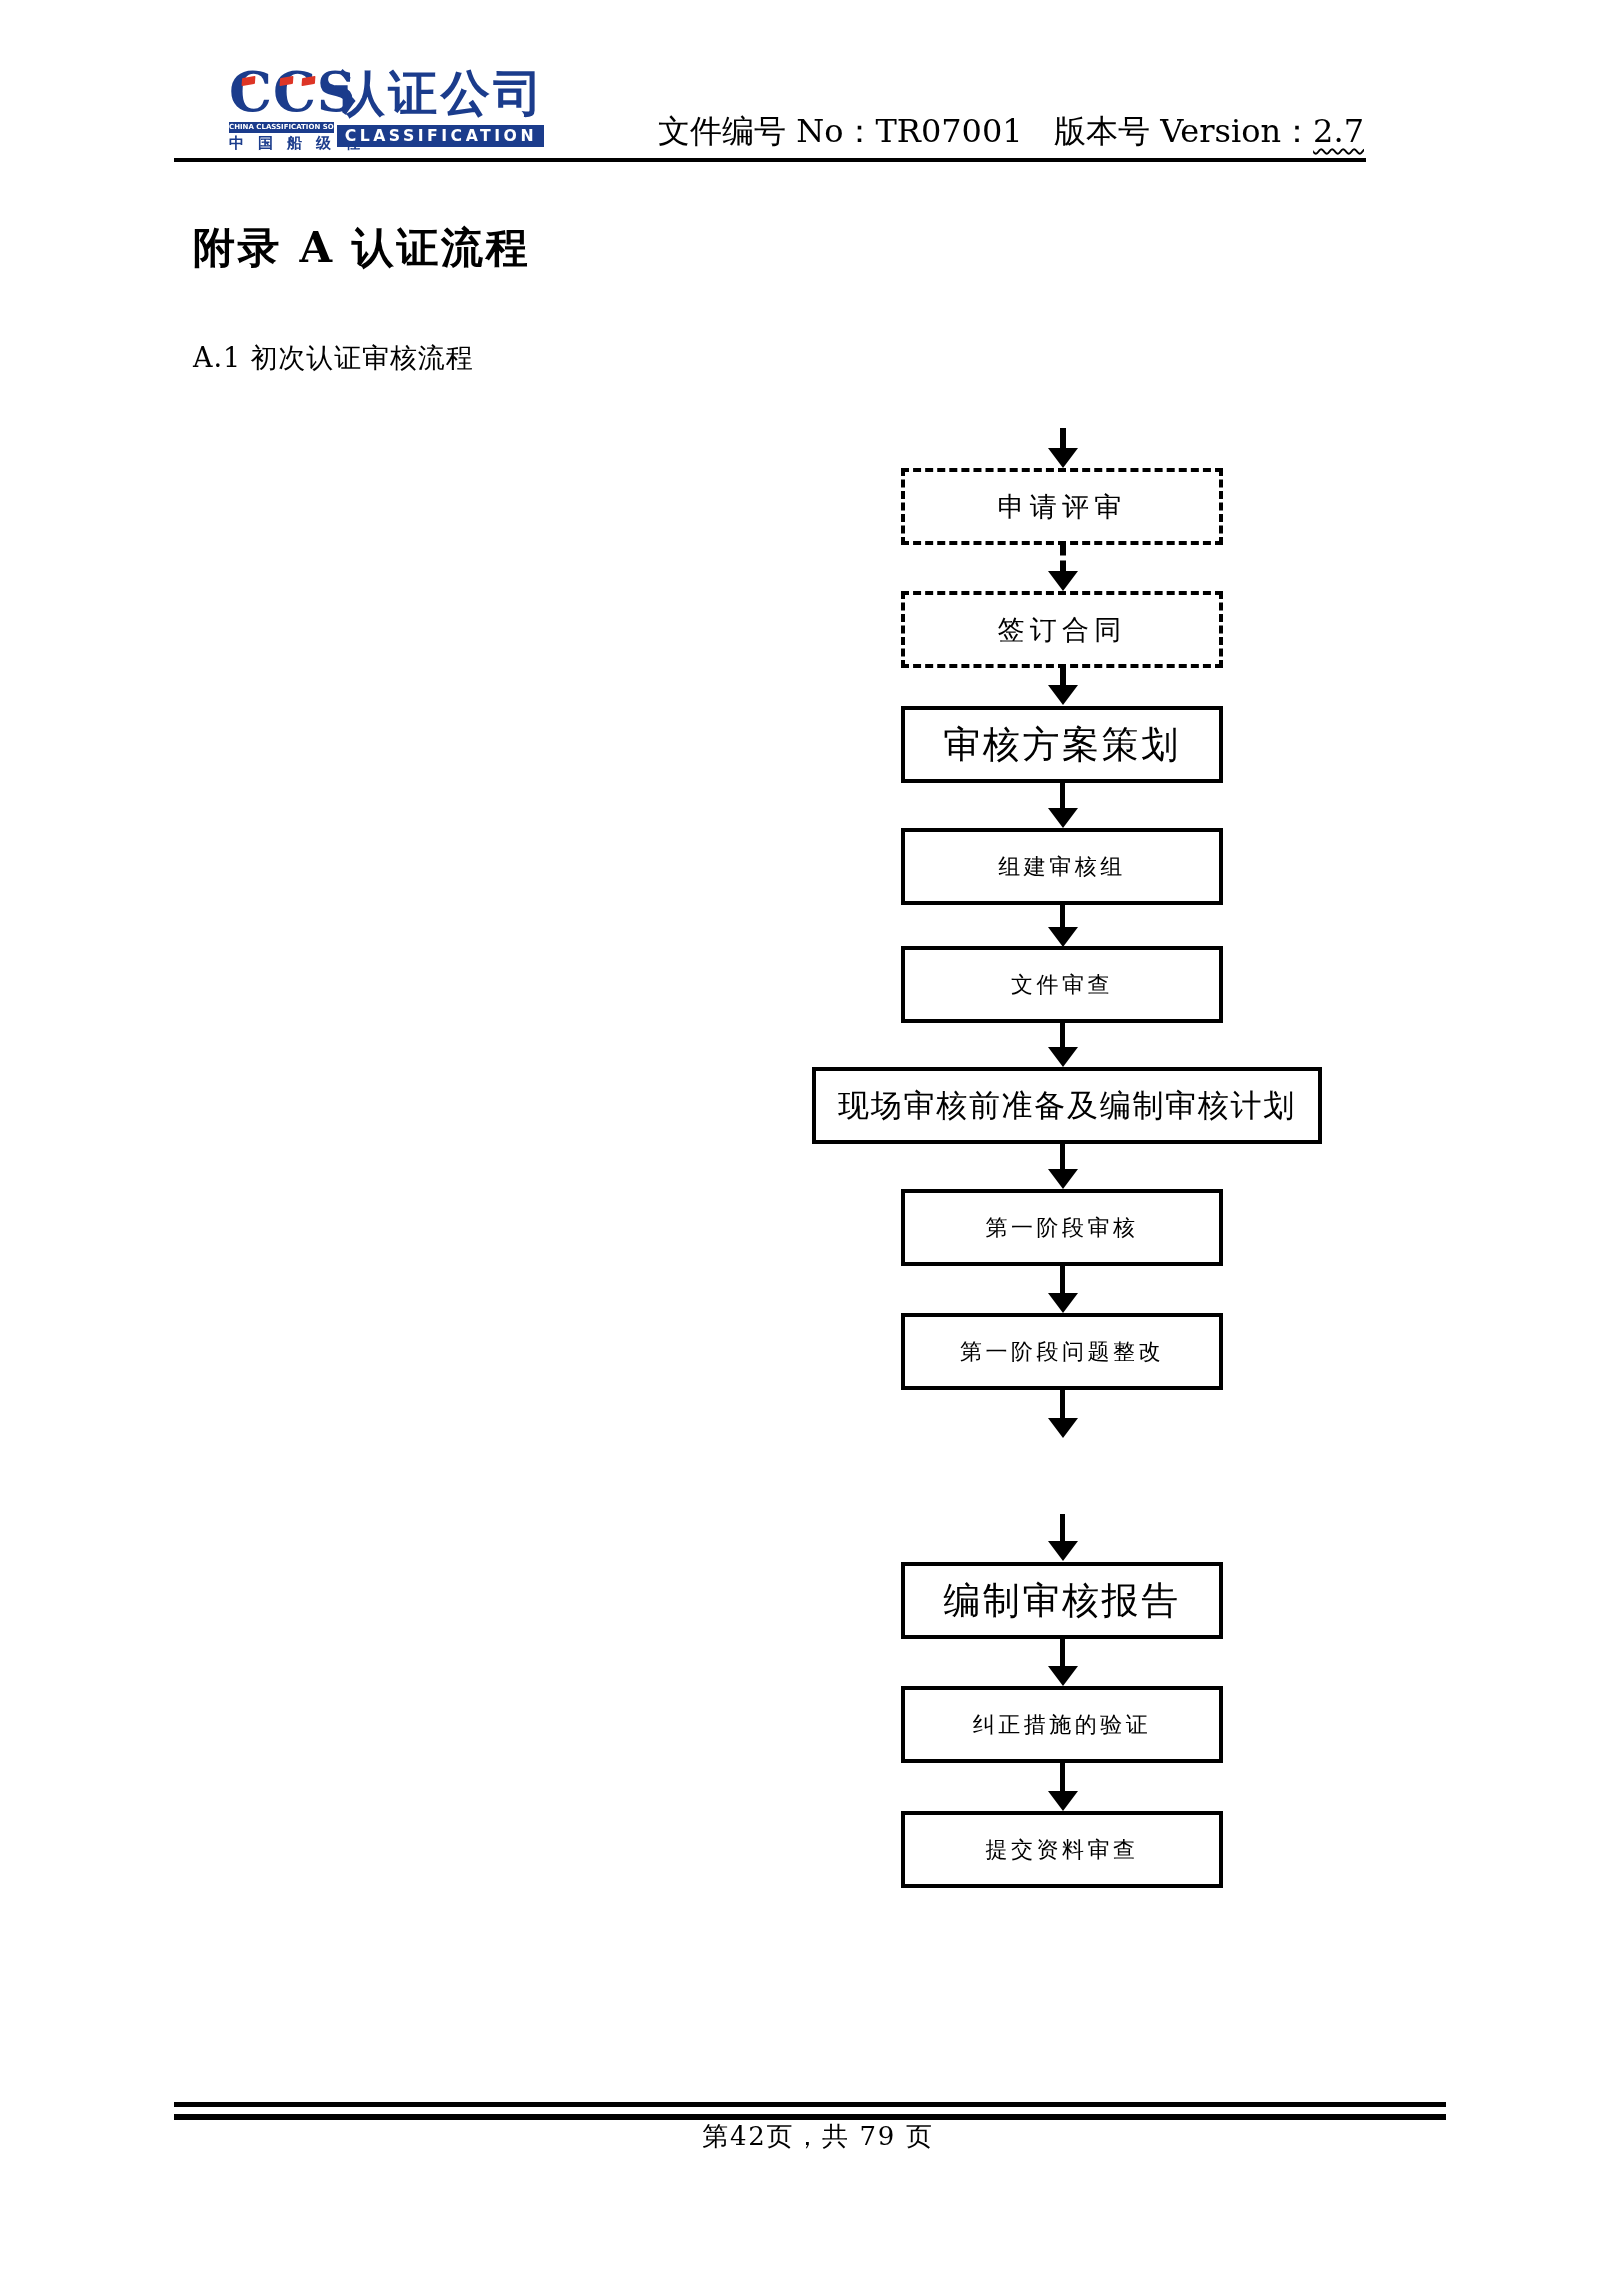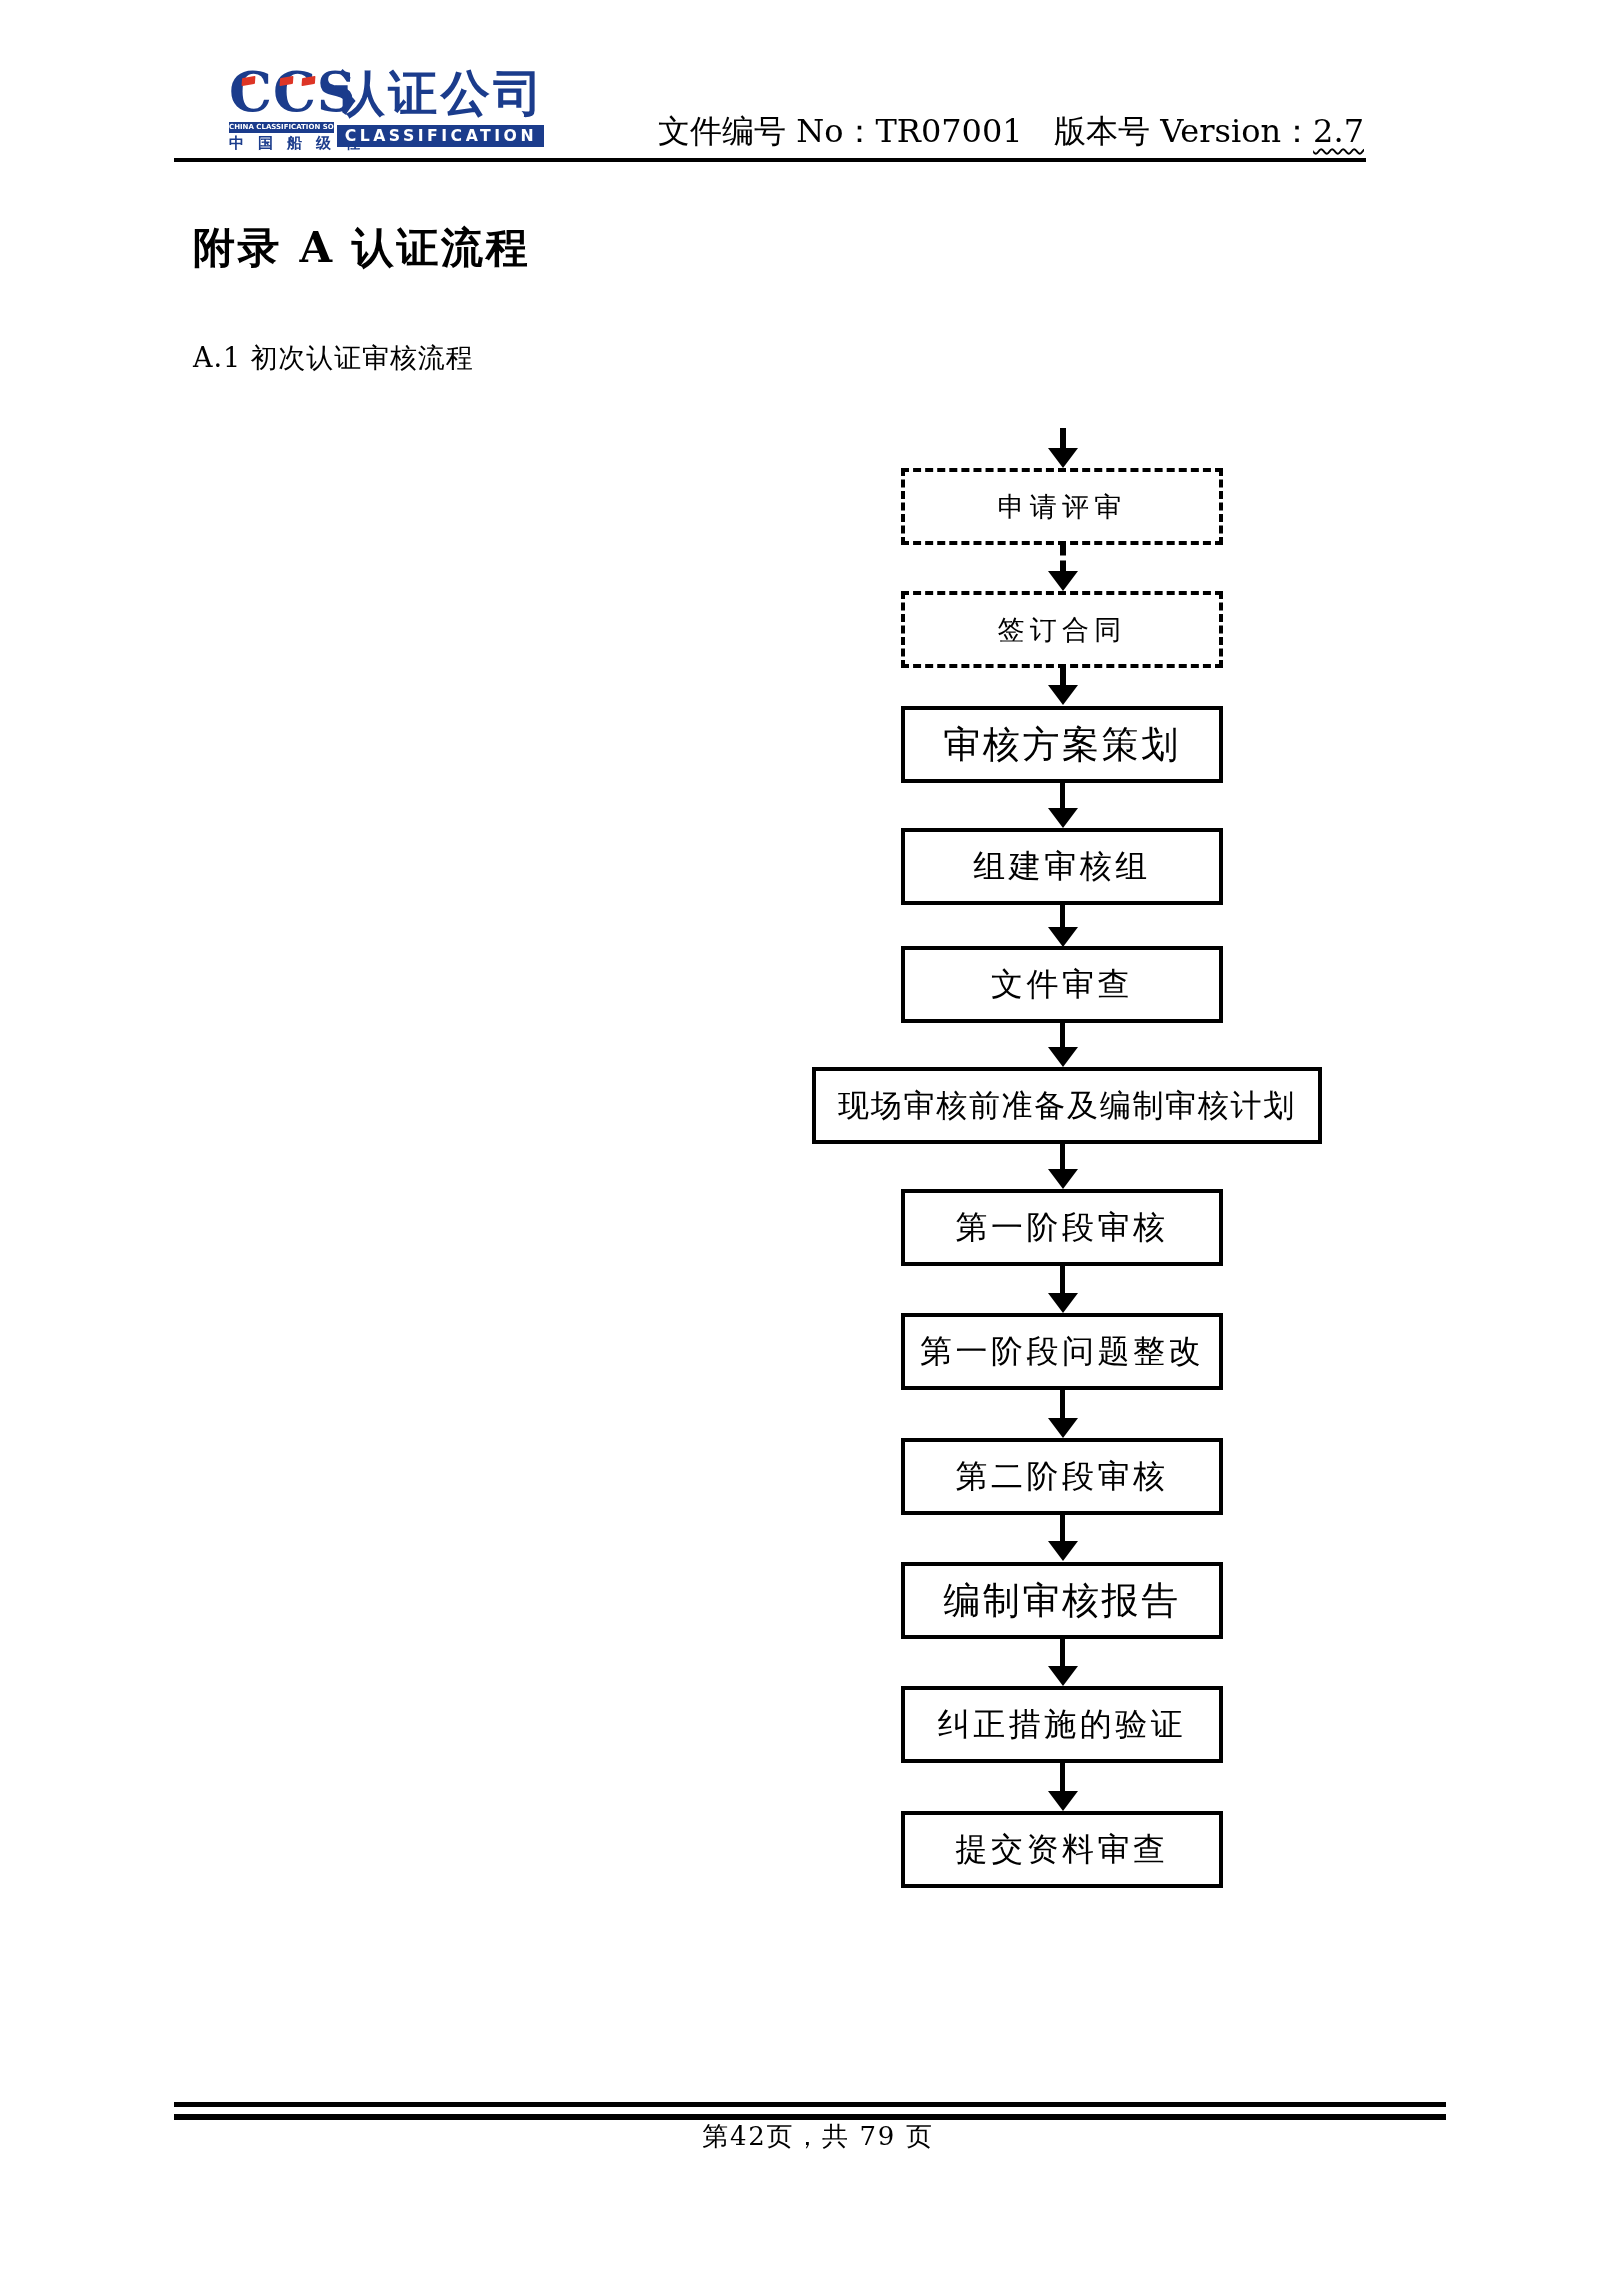--- a/index.html
+++ b/index.html
@@ -36,21 +36,21 @@
   
   .title{position:absolute;left:193px;top:220px;font-size:42px;font-weight:bold;letter-spacing:2.6px;white-space:nowrap;}
   .subtitle{position:absolute;left:193px;top:340px;font-size:27px;letter-spacing:0.9px;white-space:nowrap;}
   
   .flowchart{position:absolute;left:0;top:0;width:1622px;height:2273px;}
   .flow-box{position:absolute;left:901px;width:322px;height:77px;box-sizing:border-box;
        display:flex;align-items:center;justify-content:center;background:#fff;}
   .flow-box.wide{left:812px;width:510px;}
   .flow-box.solid{border:4.4px solid #000;}
   .flow-box.dashed{border:4.4px dashed #000;}
-  .flow-box span{font-size:32px;letter-spacing:3.5px;white-space:nowrap;}
+  .flow-box span{font-size:22px;letter-spacing:3.5px;white-space:nowrap;}
   .flow-box.small span{font-size:27px;letter-spacing:5.2px;}
   .flow-box.large span{font-size:37px;letter-spacing:2.6px;}
   .flow-box.wide span{font-size:31px;letter-spacing:1.7px;}
   .flow-arrow{position:absolute;left:1045px;width:35px;display:flex;flex-direction:column;align-items:center;}
   .arrow-line.solid{width:5.2px;background:#000;}
   .arrow-line.dashed{width:0;border-left:6.1px dashed #000;background:none;}
   .arrow-head{width:0;height:0;border-left:15px solid transparent;border-right:15px solid transparent;border-top:20px solid #000;}
   
   .ftr-rule1{position:absolute;left:174px;top:2102px;width:1272px;height:5.2px;background:#000;}
   .ftr-rule2{position:absolute;left:174px;top:2114px;width:1272px;height:6.1px;background:#000;}
@@ -137,23 +137,20 @@
         <div class="arrow-line solid" style="height: 27px;"></div>
         <div class="arrow-head"></div>
       </div>
       <div class="flow-box solid normal" style="top: 1313px;">
         <span>第一阶段问题整改</span>
       </div>
       <div class="flow-arrow" style="top: 1390px; height: 48px;">
         <div class="arrow-line solid" style="height: 28px;"></div>
         <div class="arrow-head"></div>
       </div>
-      <div class="flow-box solid normal" style="top: 1438px;">
-        <span>第二阶段审核</span>
-      </div>
       <div class="flow-arrow" style="top: 1514px; height: 47px;">
         <div class="arrow-line solid" style="height: 27px;"></div>
         <div class="arrow-head"></div>
       </div>
       <div class="flow-box solid large" style="top: 1562px;">
         <span>编制审核报告</span>
       </div>
       <div class="flow-arrow" style="top: 1638px; height: 48px;">
         <div class="arrow-line solid" style="height: 28px;"></div>
         <div class="arrow-head"></div>

